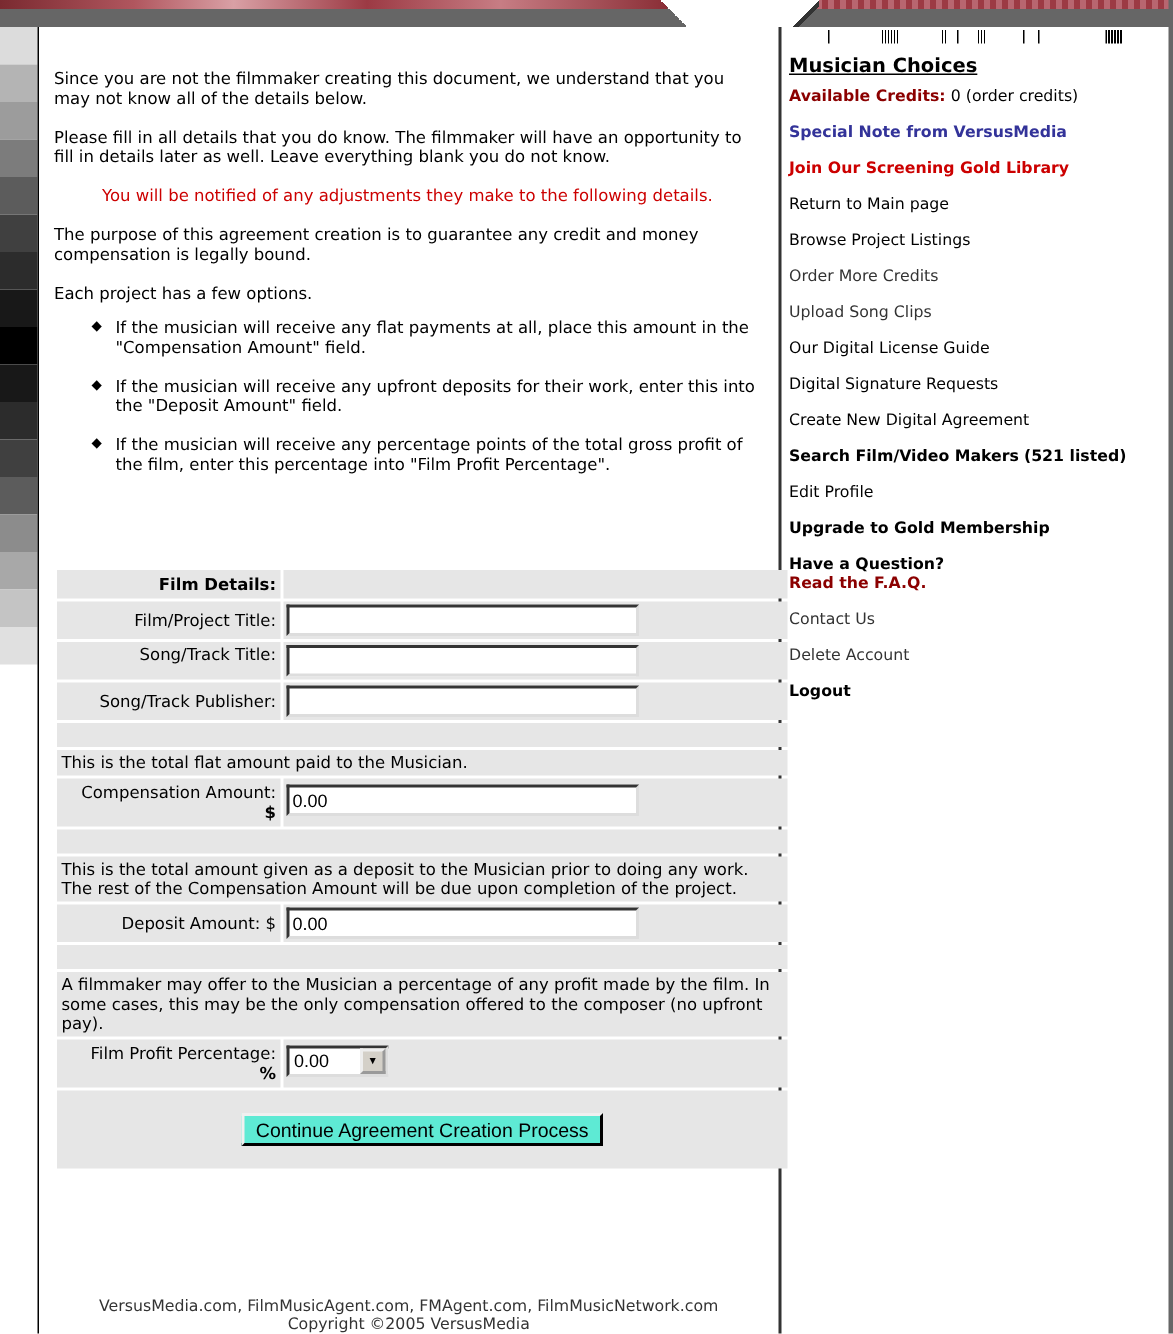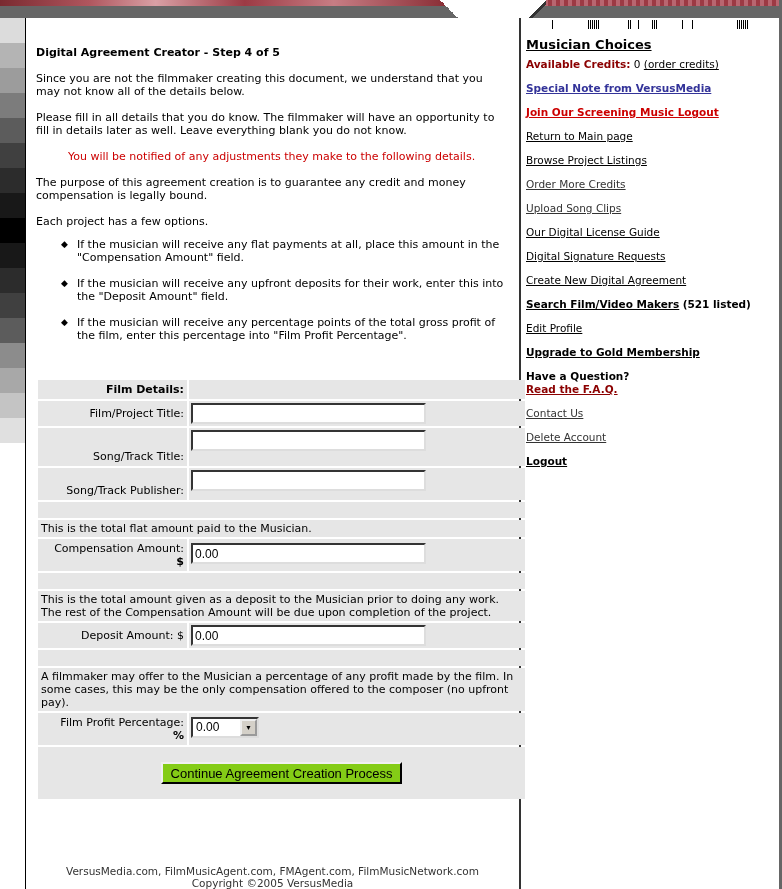--- a/index.html
+++ b/index.html
@@ -76,31 +76,31 @@
     font-family: "Liberation Sans", sans-serif; font-size: 12px;
   }
   .select .v { flex: 1; padding: 1px 3px; line-height: 15px; }
   .select .arrow {
     width: 17px; background: #d4d0c8; border: 2px outset #eee;
     display: flex; align-items: center; justify-content: center; font-size: 7px;
   }
   .submit-row { height: 52px; display: flex; align-items: center; justify-content: center; }
   .btn {
     font-family: "Liberation Sans", sans-serif; font-size: 13px;
-    background: #84cc16; border: 2px outset #f0f0f0; border-right-color: #404040; border-bottom-color: #404040;
+    background: #5eead4; border: 2px outset #f0f0f0; border-right-color: #404040; border-bottom-color: #404040;
     padding: 2px 8px; height: 22px; line-height: 15px; color: #000;
   }
 
   .footer { position: absolute; left: 26px; width: 493px; top: 865px; text-align: center; font-size: 10.5px; line-height: 12px; color: #333; }
 
   
   .side { position: absolute; left: 526px; top: 37px; width: 250px; font-size: 10.5px; }
   .side .title { font-size: 13px; font-weight: bold; text-decoration: underline; margin-bottom: 6px; display: inline-block; }
   .side .item { display: block; margin-bottom: 11px; line-height: 13px; color: #000; }
-  .side a { color: #000; text-decoration: underline; }
+  .side a { color: #000; }
   .side .b { font-weight: bold; }
   .side .credits-label { color: #8b0000; font-weight: bold; }
   .side .blue { color: #333399; font-weight: bold; }
   .side .red { color: #cc0000; font-weight: bold; }
   .side .darkred { color: #8b0000; font-weight: bold; }
   .side .gray { color: #333; }
 </style>
 </head>
 <body>
 
@@ -140,21 +140,20 @@
   <div style="background:#8c8c8c"></div>
   <div style="background:#a8a8a8"></div>
   <div style="background:#c4c4c4"></div>
   <div style="background:#e0e0e0"></div>
 </div>
 <div class="main-rule"></div>
 <div class="side-rule"></div>
 <div class="right-rule"></div>
 
 <div class="main">
-  <h1>Digital Agreement Creator - Step 4 of 5</h1>
   <p>Since you are not the filmmaker creating this document, we understand that you may not know all of the details below.</p>
   <p>Please fill in all details that you do know. The filmmaker will have an opportunity to fill in details later as well. Leave everything blank you do not know.</p>
   <p class="red">You will be notified of any adjustments they make to the following details.</p>
   <p>The purpose of this agreement creation is to guarantee any credit and money compensation is legally bound.</p>
   <p style="margin-bottom:10px">Each project has a few options.</p>
   <ul>
     <li><span class="bullet">◆</span><span>If the musician will receive any flat payments at all, place this amount in the "Compensation Amount" field.</span></li>
     <li><span class="bullet">◆</span><span>If the musician will receive any upfront deposits for their work, enter this into the "Deposit Amount" field.</span></li>
     <li><span class="bullet">◆</span><span>If the musician will receive any percentage points of the total gross profit of the film, enter this percentage into "Film Profit Percentage".</span></li>
   </ul>
@@ -165,27 +164,27 @@
     <div class="cell lbl" style="font-weight:bold">Film Details:</div>
     <div class="cell val" style="height:19px"></div>
   </div>
   <div class="row">
     <div class="cell lbl" style="padding-top:6px">Film/Project Title:</div>
     <div class="cell val">
         <div class="txt"></div>
       </div>
   </div>
   <div class="row">
-    <div class="cell lbl" style="padding-top:22px">Song/Track Title:</div>
+    <div class="cell lbl" style="padding-top:2px">Song/Track Title:</div>
     <div class="cell val">
         <div class="txt"></div>
       </div>
   </div>
   <div class="row">
-    <div class="cell lbl" style="padding-top:16px">Song/Track Publisher:</div>
+    <div class="cell lbl" style="padding-top:6px">Song/Track Publisher:</div>
     <div class="cell val">
         <div class="txt"></div>
       </div>
   </div>
   <div class="row">
       <div class="cell spacer"></div>
     </div>
   <div class="row">
       <div class="cell full">This is the total flat amount paid to the Musician.</div>
     </div>
@@ -241,21 +240,21 @@
 </div>
 
 <div class="side">
   <div class="title">Musician Choices</div>
   <div class="item">
     <span class="credits-label">Available Credits:</span>
     <span>0</span>
     <a>(order credits)</a>
   </div>
   <a class="item blue">Special Note from VersusMedia</a>
-  <a class="item red">Join Our Screening Music Logout</a>
+  <a class="item red">Join Our Screening Gold Library</a>
   <a class="item">Return to Main page</a>
   <a class="item">Browse Project Listings</a>
   <a class="item gray">Order More Credits</a>
   <a class="item gray">Upload Song Clips</a>
   <a class="item">Our Digital License Guide</a>
   <a class="item">Digital Signature Requests</a>
   <a class="item">Create New Digital Agreement</a>
   <div class="item">
     <a class="b">Search Film/Video Makers</a>
     <span class="b">(521 listed)</span>

